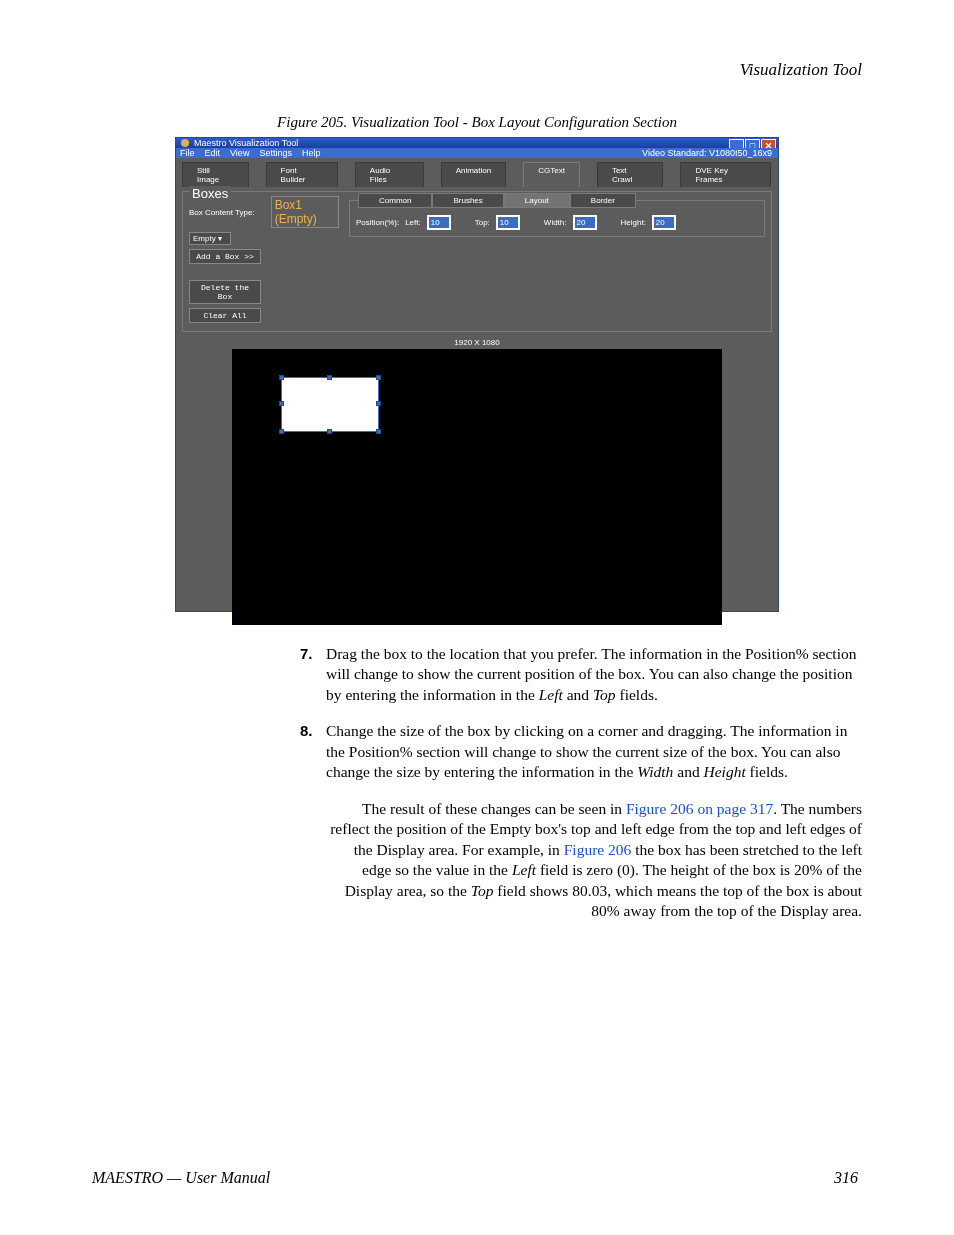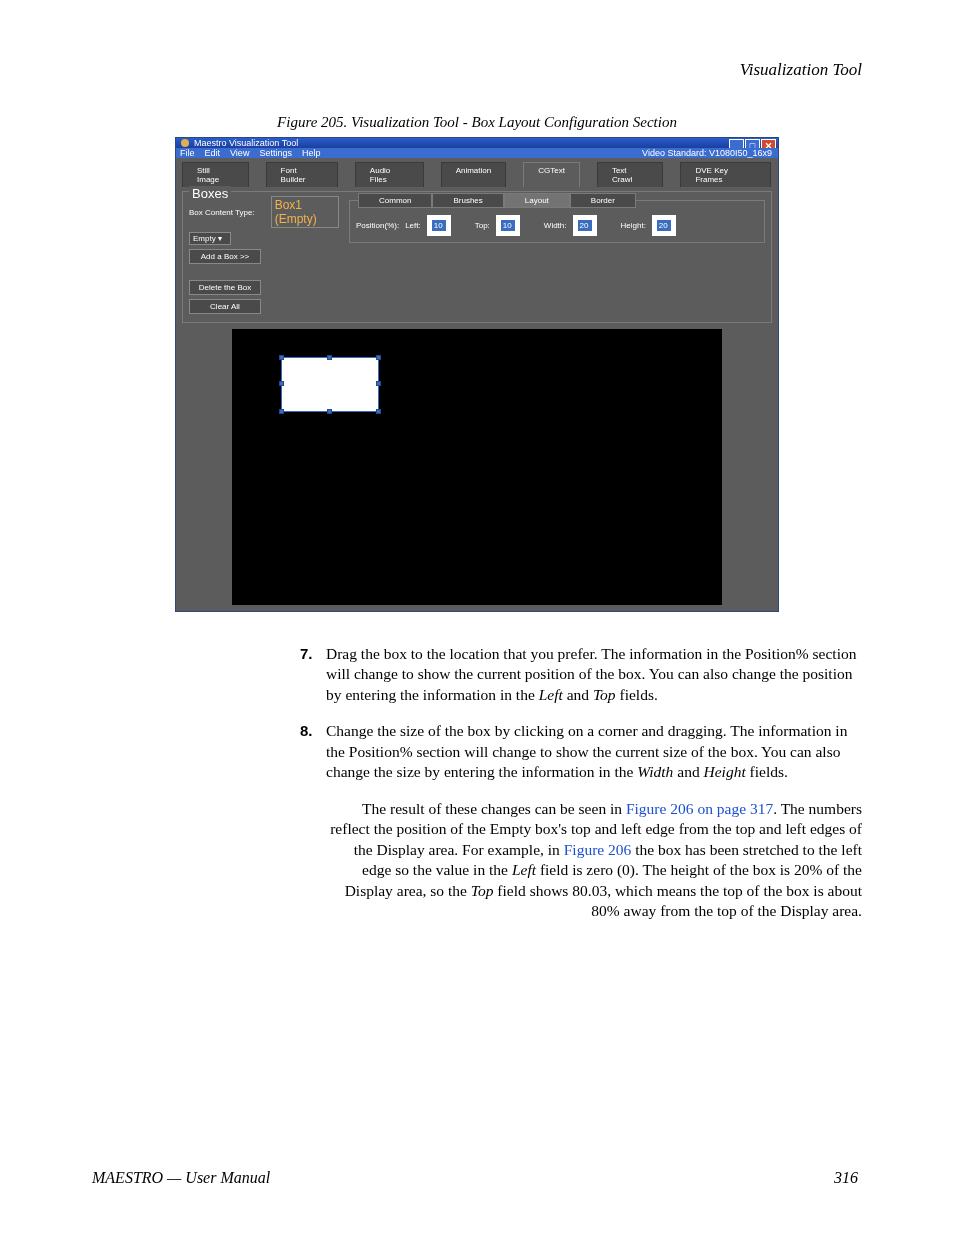--- a/index.html
+++ b/index.html
@@ -140,20 +140,21 @@
     width: 68px;
   }
   .box-btn {
     font-size: 8px;
     background: #4a4a4a;
     color: #fff;
     border: 1px solid #888;
     padding: 2px 4px;
     width: 72px;
     text-align: center;
+    font-family: Liberation Mono, monospace;
   }
   .sub-tabs-area {
     flex: 1;
     border: 1px solid #7a7a7a;
     padding: 6px;
     position: relative;
     margin-top: 4px;
   }
   .sub-tabs {
     position: absolute;
@@ -174,21 +175,21 @@
     gap: 6px;
     margin-top: 8px;
     font-size: 8px;
     color: #fff;
   }
   .pos-input {
     font-size: 8px;
     width: 24px;
     background: #3a6dbf;
     color: #fff;
-    border: 5px solid #ffffff;
+    border: 2px solid #ffffff;
     padding: 1px 2px;
   }
   .canvas-wrap {
     margin: 2px 6px 6px 6px;
   }
   .canvas-label {
     text-align: center;
     font-size: 8px;
     color: #fff;
     margin-bottom: 2px;
@@ -327,20 +328,21 @@
           <span class="pos-input">20</span>
           <span style="width:12px"></span>
           <span>Height:</span>
           <span class="pos-input">20</span>
         </div>
       </div>
     </div>
   </div>
 
   <div class="canvas-wrap">
+    <div class="canvas-label">1920 X 1080</div>
     <div class="canvas">
       <div class="drag-box">
         <div class="handle h-tl"></div>
         <div class="handle h-tm"></div>
         <div class="handle h-tr"></div>
         <div class="handle h-ml"></div>
         <div class="handle h-mr"></div>
         <div class="handle h-bl"></div>
         <div class="handle h-bm"></div>
         <div class="handle h-br"></div>

